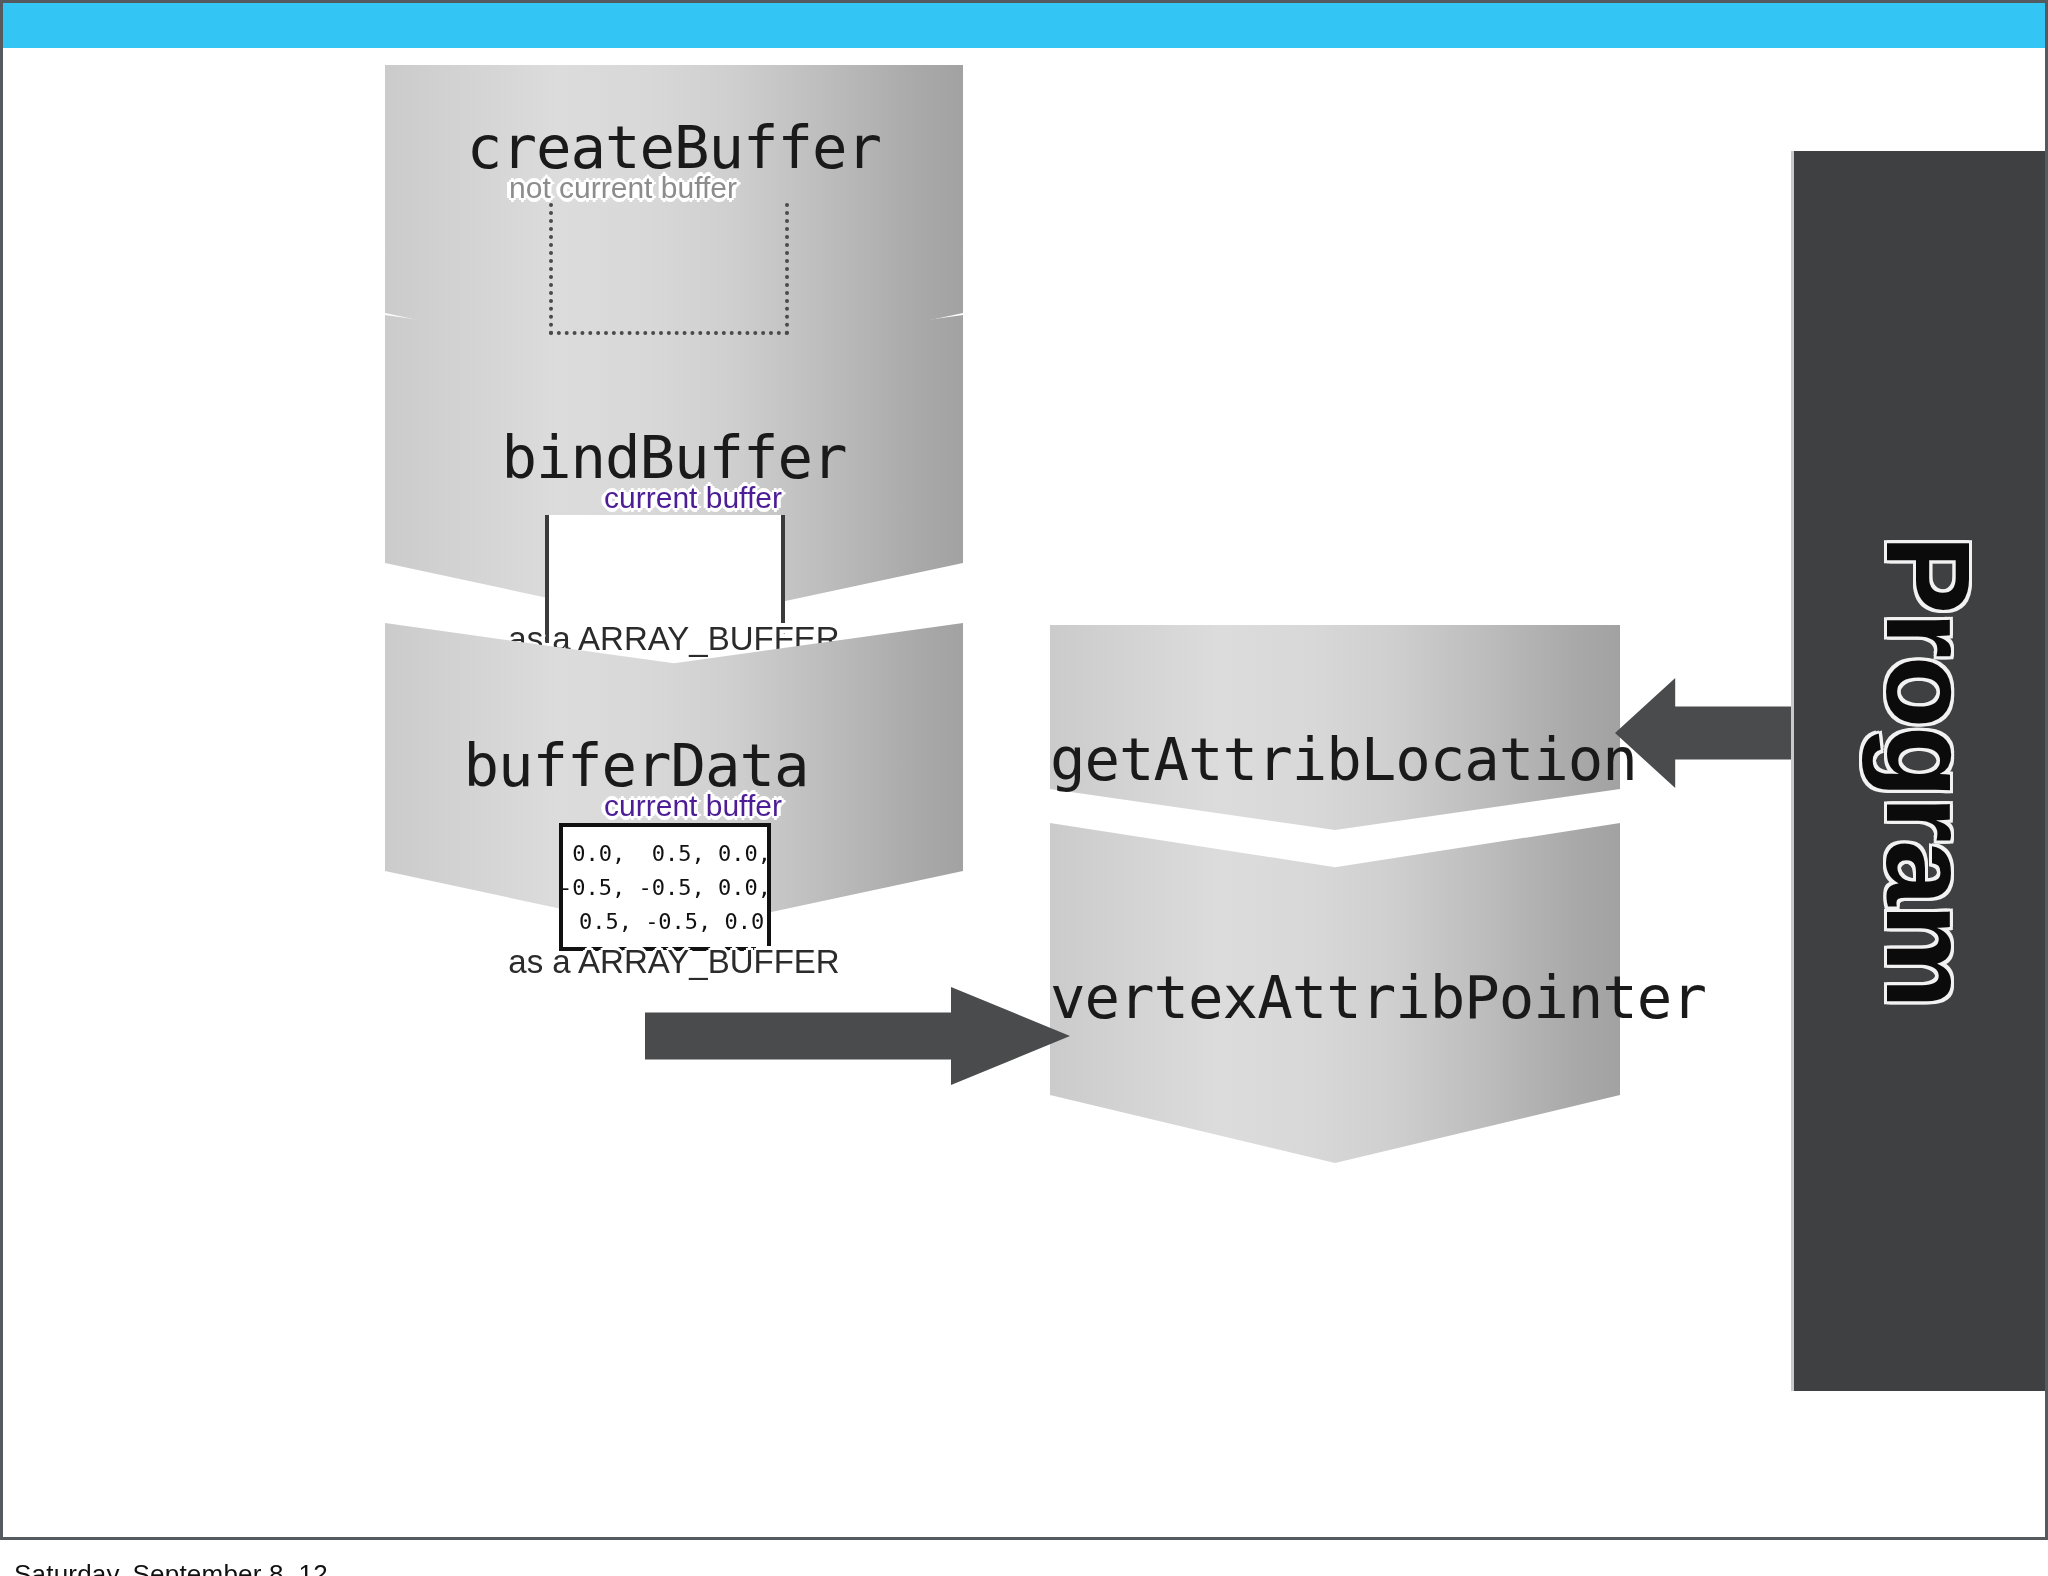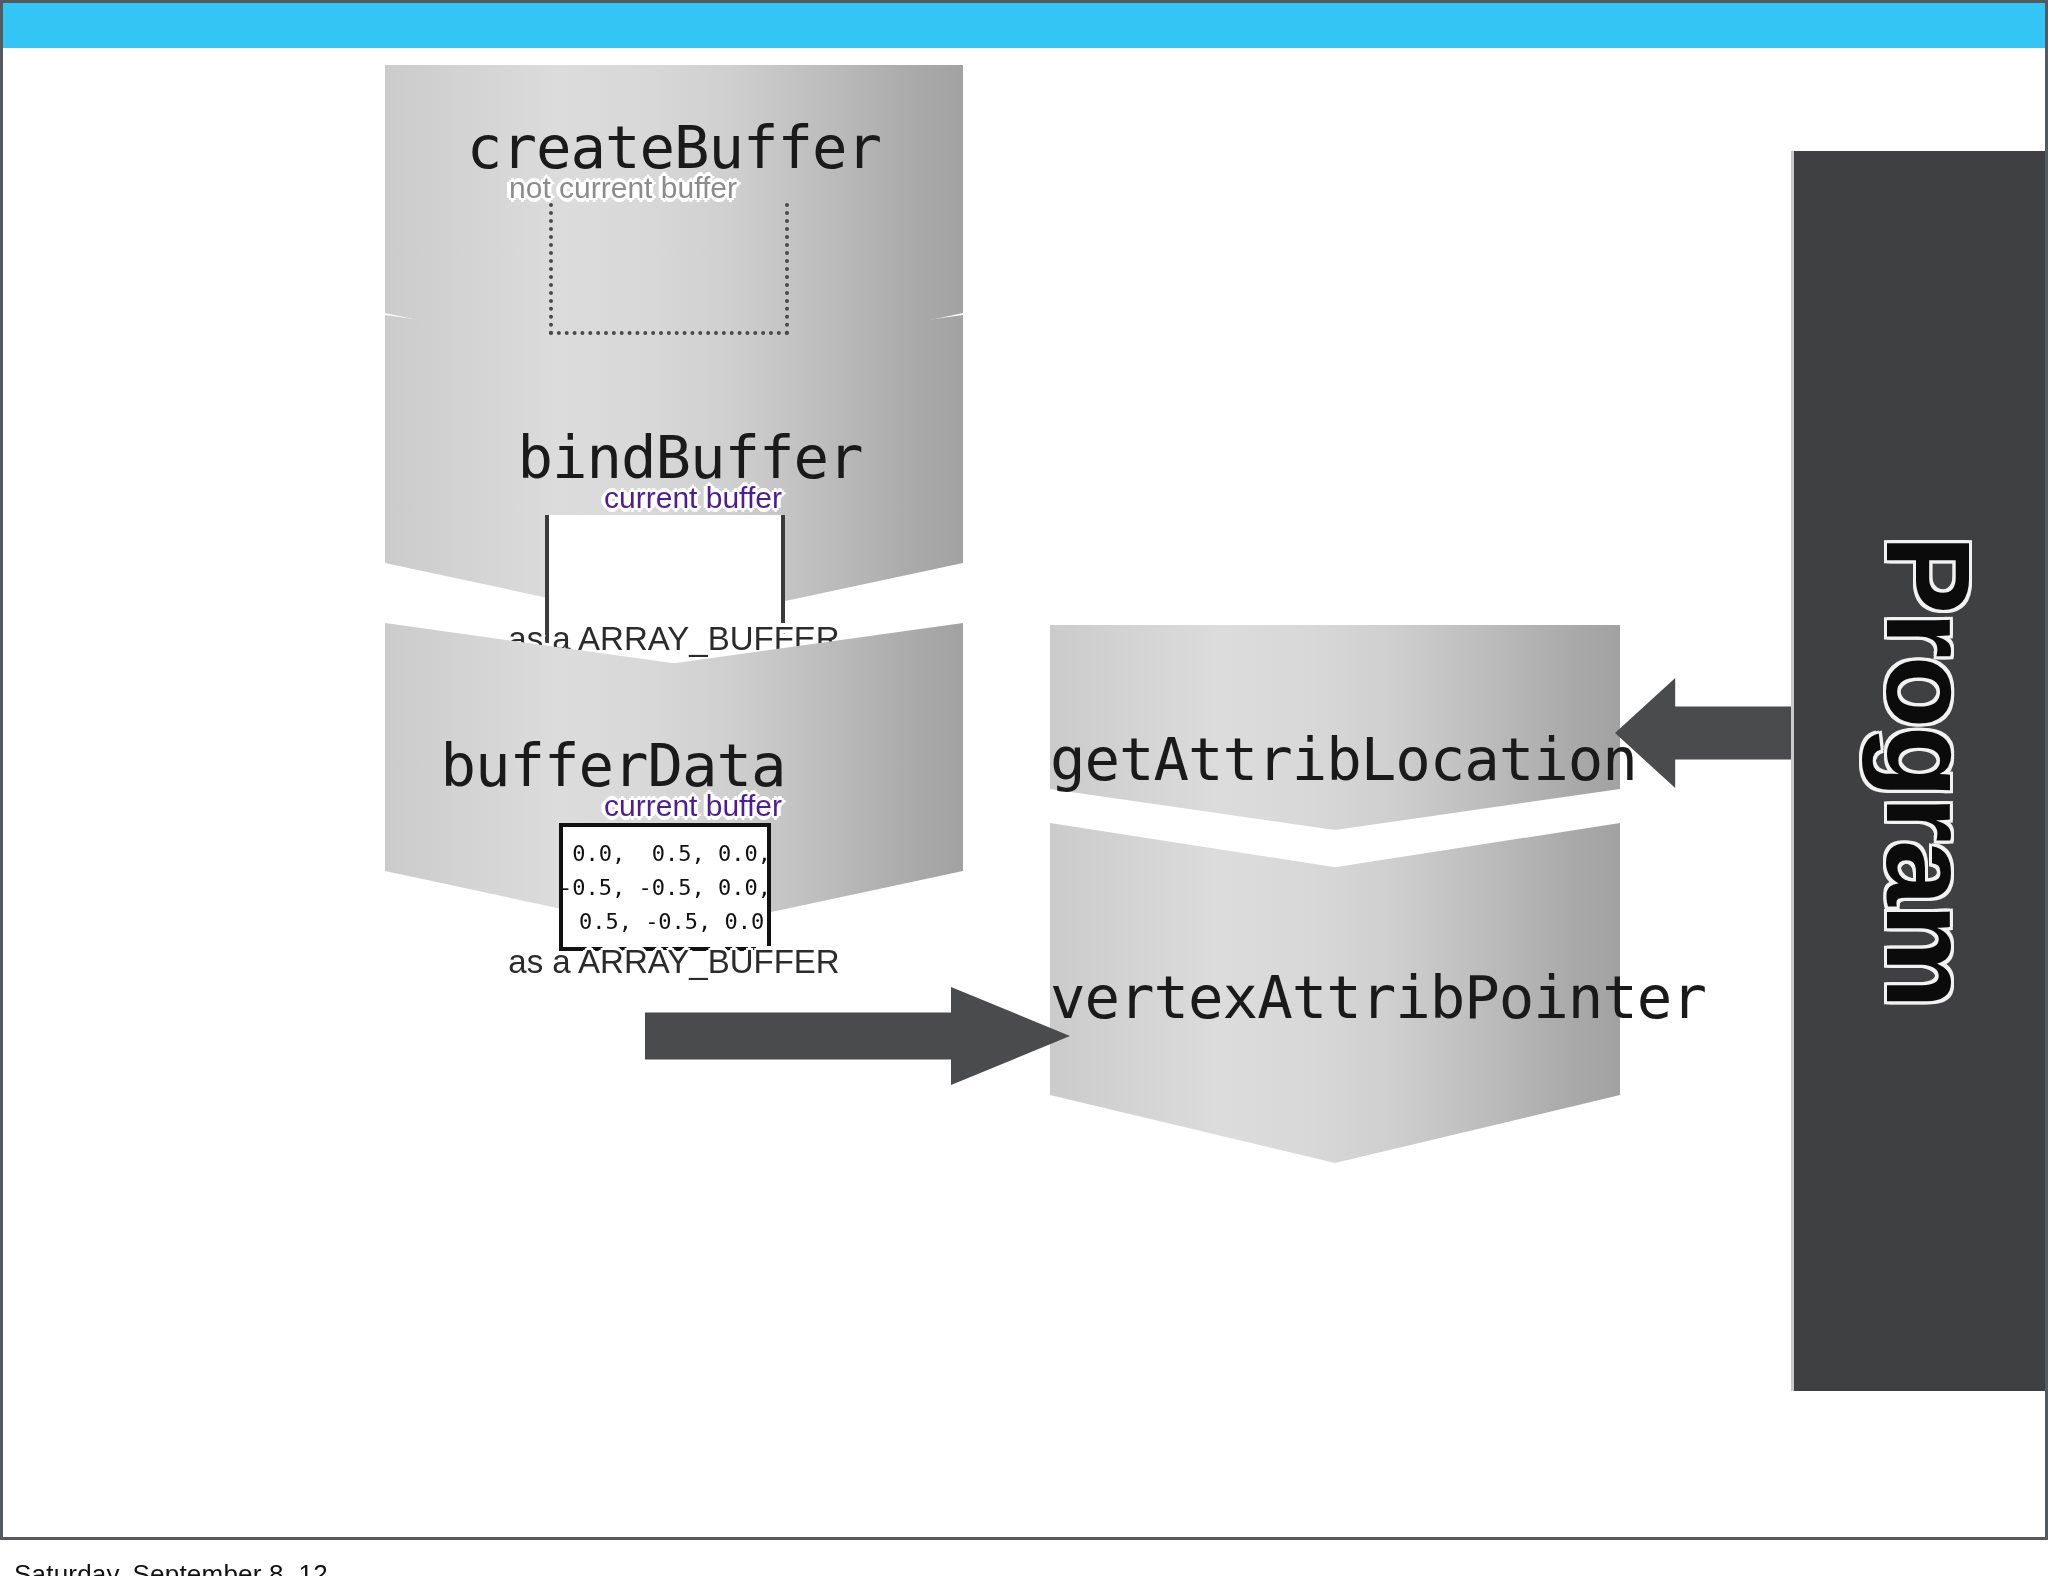--- a/index.html
+++ b/index.html
@@ -131,28 +131,28 @@
   <div id="topbar"></div>
 
   <div class="chev" style="left:382px;top:62px;width:578px;height:310px;">
   </div>
   <div class="chev-label" style="left:382px;width:578px;top:110px;">createBuffer</div>
   <div class="tag gray" style="left:382px;width:476px;top:168px;">not current buffer</div>
   <div class="dotted-box" style="left:546px;top:200px;width:232px;height:128px;"></div>
 
   <div class="chev flat-top" style="left:382px;top:312px;width:578px;height:310px;">
   </div>
-  <div class="chev-label" style="left:382px;width:578px;top:420px;padding-left:16px;">bindBuffer</div>
+  <div class="chev-label" style="left:382px;width:578px;top:420px;">bindBuffer</div>
   <div class="tag cyan" style="left:382px;width:578px;top:478px;">current buffer</div>
   <div class="barbox" style="left:542px;top:512px;width:240px;height:128px;"></div>
   <div class="tag dark" style="left:382px;width:578px;top:617px;">as a ARRAY_BUFFER</div>
 
   <div class="chev flat-top" style="left:382px;top:620px;width:578px;height:310px;">
   </div>
-  <div class="chev-label" style="left:382px;width:456px;top:728px;">bufferData</div>
+  <div class="chev-label" style="left:382px;width:456px;top:728px;padding-left:23px;">bufferData</div>
   <div class="tag cyan" style="left:382px;width:578px;top:786px;">current buffer</div>
   <div class="barbox hard" style="left:556px;top:820px;width:212px;height:128px;"></div>
   <div class="code" style="left:556px;width:212px;top:834px;"> 0.0,  0.5, 0.0,
 -0.5, -0.5, 0.0,
  0.5, -0.5, 0.0</div>
   <div class="tag dark" style="left:382px;width:578px;top:940px;">as a ARRAY_BUFFER</div>
 
   <div class="chev" style="left:1047px;top:622px;width:570px;height:205px;">
   </div>
   <div class="chev-label" style="left:1047px;width:570px;top:722px;">getAttribLocation</div>

